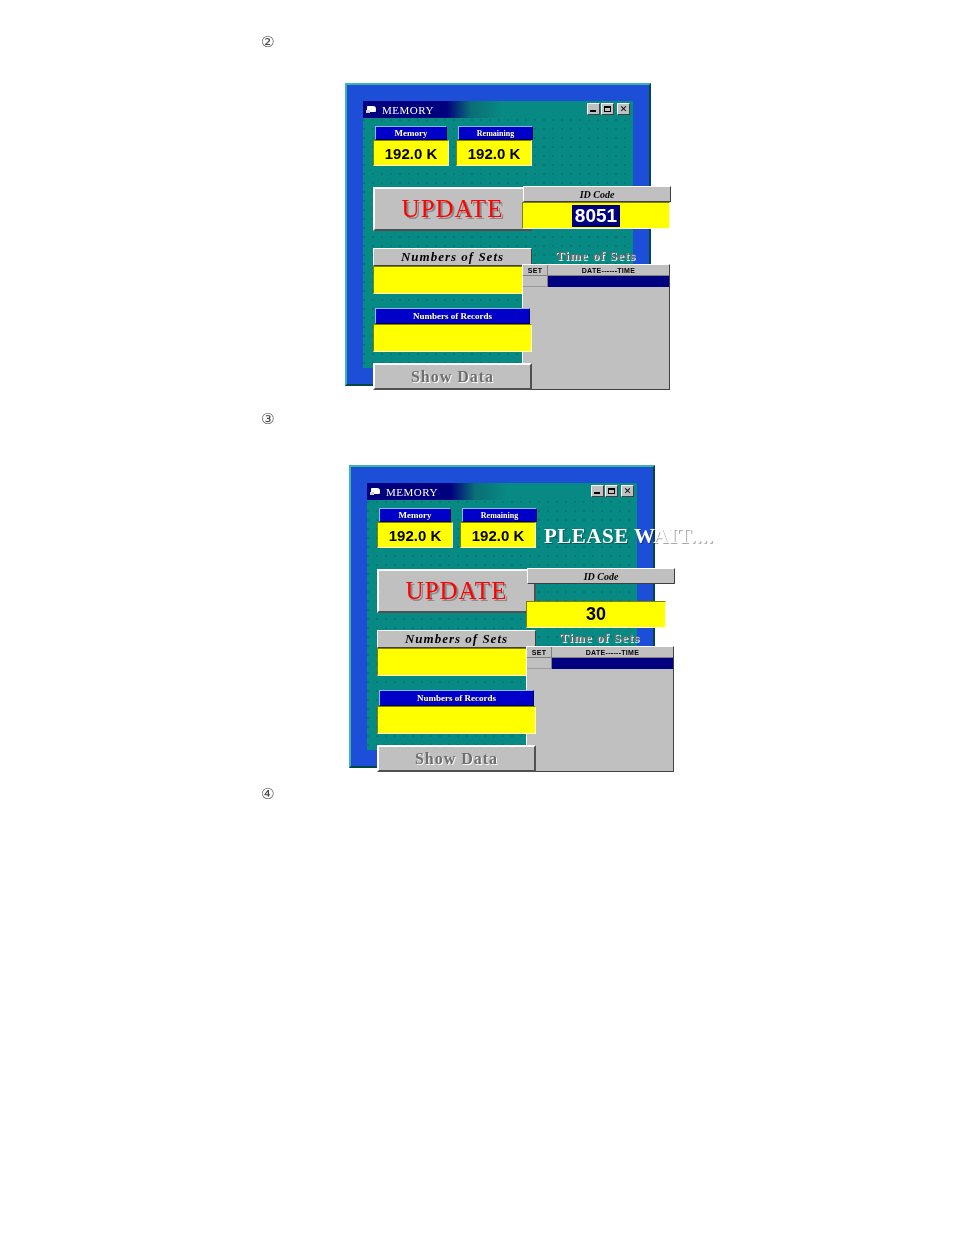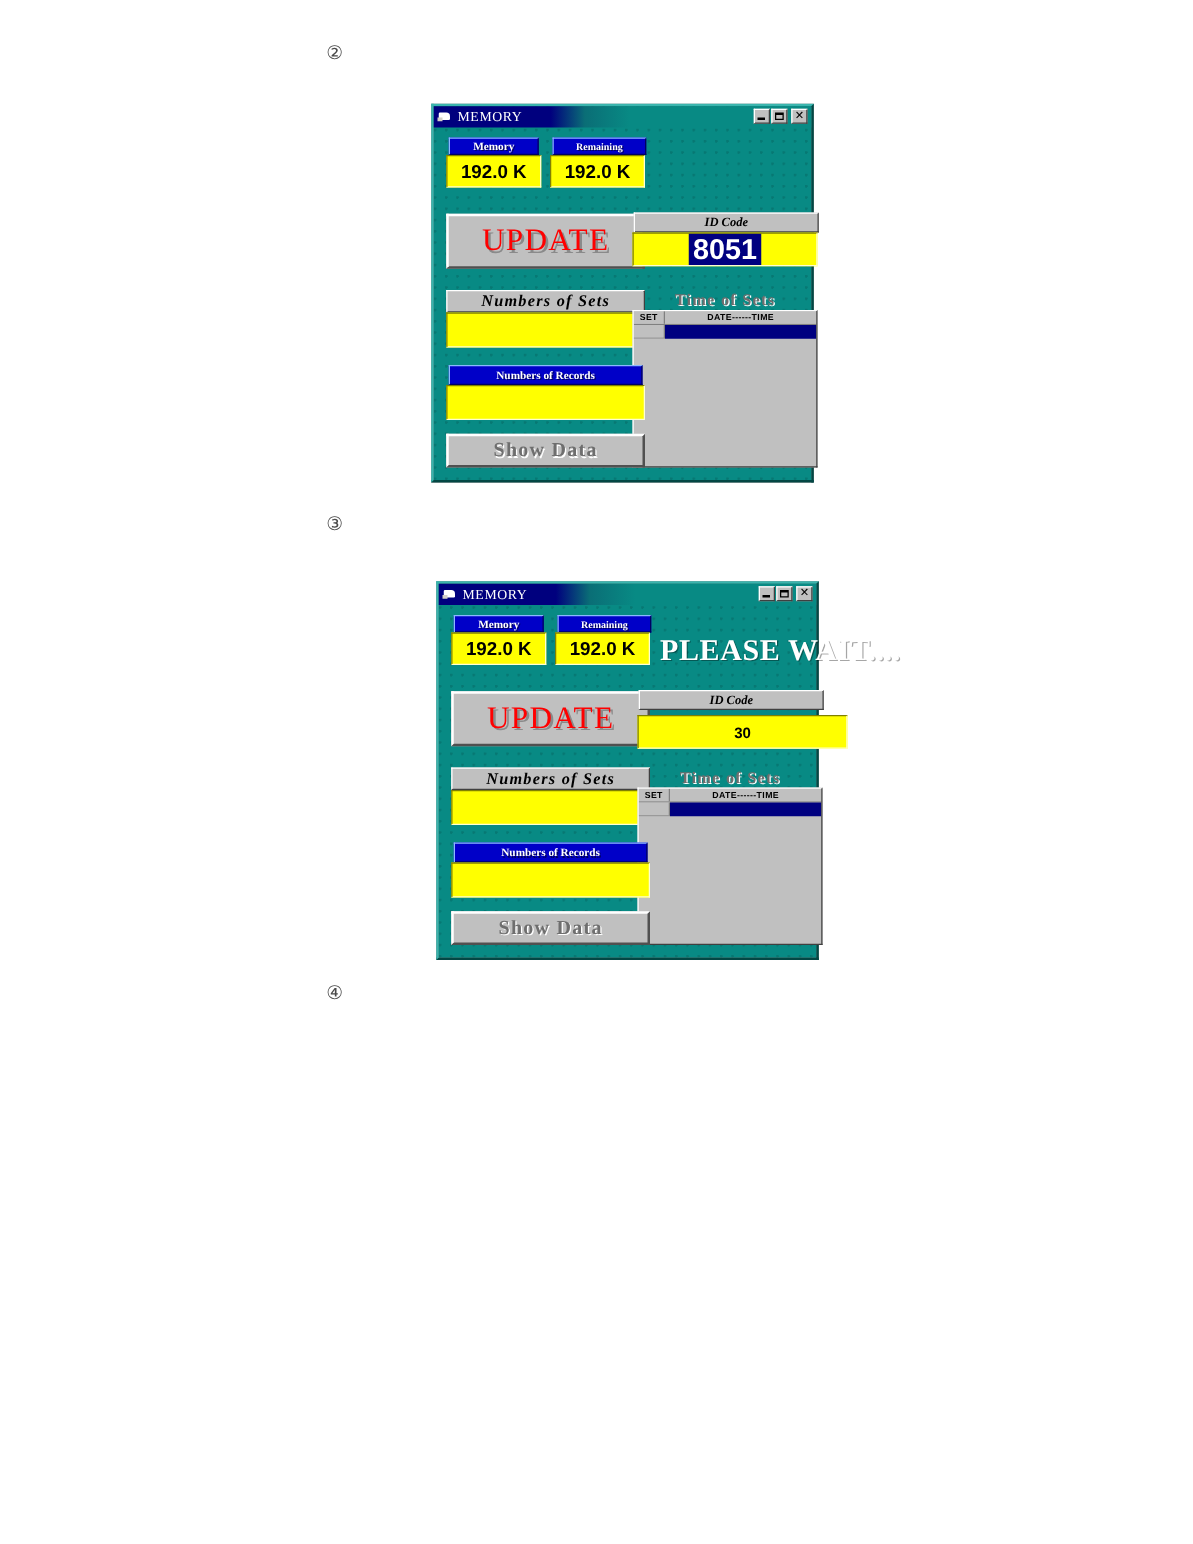--- a/index.html
+++ b/index.html
@@ -22,26 +22,26 @@
     font-size: 15px;
     color: #4a4a4a;
     line-height: 1;
     user-select: none;
   }
 
   
   .win {
     position: absolute;
     box-sizing: border-box;
-    background: #737373;
+    background: #1d4ed8;
     border-top: 2px solid #3bb5ae;
     border-left: 2px solid #3bb5ae;
     border-right: 2px solid #034744;
     border-bottom: 2px solid #034744;
-    padding: 0;
+    padding: 16px;
   }
   .win-inner {
     position: relative;
     width: 100%;
     height: 100%;
     background-color: #088a84;
     background-image:
       radial-gradient(circle at 1px 1px, rgba(0,0,0,0.13) 1px, transparent 1.2px);
     background-size: 9px 9px;
   }
@@ -324,21 +324,21 @@
 
     <div class="abs blue-label" style="left:95px; top:25px; width:75px; height:14px; font-size:8px;">Remaining</div>
     <div class="abs yellow-field" style="left:93px; top:39px; width:76px; height:26px; font-size:15px;">192.0 K</div>
 
     <div class="abs update-btn" style="left:10px; top:86px; width:159px; height:44px;">
       <span style="font-size:25px;">UPDATE</span>
     </div>
 
     <div class="abs gray-label" style="left:160px; top:85px; width:148px; height:16px; font-size:10px;">ID Code</div>
     <div class="abs yellow-field center-sel" style="left:159px; top:101px; width:148px; height:27px;">
-      <span class="sel-text" style="font-size:23px;">8051</span>
+      <span class="sel-text" style="font-size:19px;">8051</span>
     </div>
 
     <div class="abs gray-label" style="left:10px; top:147px; width:159px; height:18px; font-size:13px; letter-spacing:1px;">Numbers of Sets</div>
     <div class="abs yellow-field" style="left:10px; top:165px; width:159px; height:28px; font-size:14px;"></div>
 
     <div class="abs engraved" style="left:159px; top:146px; width:148px; height:17px; font-size:13px;">Time of Sets</div>
     <div class="abs grid-panel" style="left:159px; top:163px; width:148px; height:126px;">
       <div class="grid-head">
         <div class="gh-cell" style="width:25px;">SET</div>
         <div class="gh-cell" style="flex:1; border-right:none;">DATE------TIME</div>
@@ -377,28 +377,28 @@
           </span>
       </span>
     </div>
 
     <div class="abs blue-label" style="left:12px; top:25px; width:72px; height:14px; font-size:9px;">Memory</div>
     <div class="abs yellow-field" style="left:10px; top:39px; width:76px; height:26px; font-size:15px;">192.0 K</div>
 
     <div class="abs blue-label" style="left:95px; top:25px; width:75px; height:14px; font-size:8px;">Remaining</div>
     <div class="abs yellow-field" style="left:93px; top:39px; width:76px; height:26px; font-size:15px;">192.0 K</div>
 
-    <div class="please-wait" style="left:177px; top:41px; font-size:24px;">PLEASE WAIT....</div>
+    <div class="please-wait" style="left:177px; top:41px; font-size:21px;">PLEASE WAIT....</div>
 
     <div class="abs update-btn" style="left:10px; top:86px; width:159px; height:44px;">
       <span style="font-size:25px;">UPDATE</span>
     </div>
 
     <div class="abs gray-label" style="left:160px; top:85px; width:148px; height:16px; font-size:10px;">ID Code</div>
-    <div class="abs yellow-field" style="left:159px; top:105px; width:168px; height:27px; font-size:12px;">30</div>
+    <div class="abs yellow-field" style="left:159px; top:118px; width:140px; height:27px; font-size:18px;">30</div>
 
     <div class="abs gray-label" style="left:10px; top:147px; width:159px; height:18px; font-size:13px; letter-spacing:1px;">Numbers of Sets</div>
     <div class="abs yellow-field" style="left:10px; top:165px; width:159px; height:28px; font-size:14px;"></div>
 
     <div class="abs engraved" style="left:159px; top:146px; width:148px; height:17px; font-size:13px;">Time of Sets</div>
     <div class="abs grid-panel" style="left:159px; top:163px; width:148px; height:126px;">
       <div class="grid-head">
         <div class="gh-cell" style="width:25px;">SET</div>
         <div class="gh-cell" style="flex:1; border-right:none;">DATE------TIME</div>
       </div>

